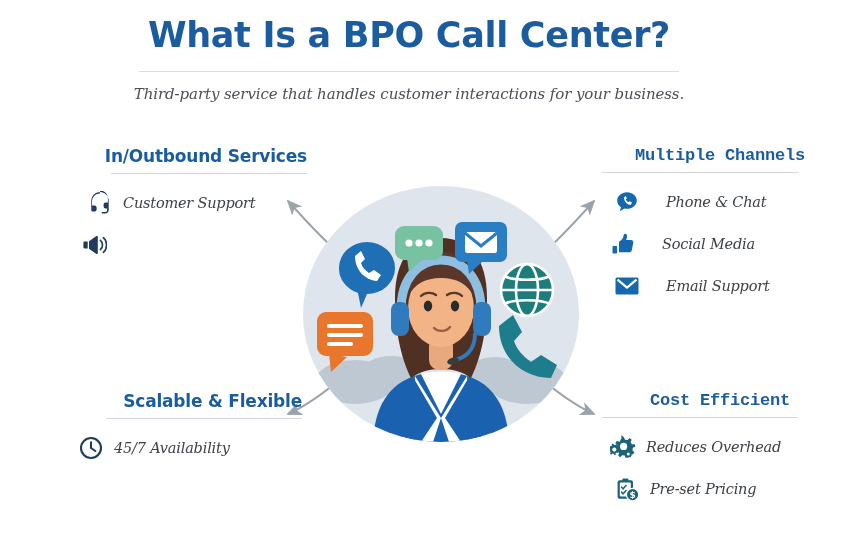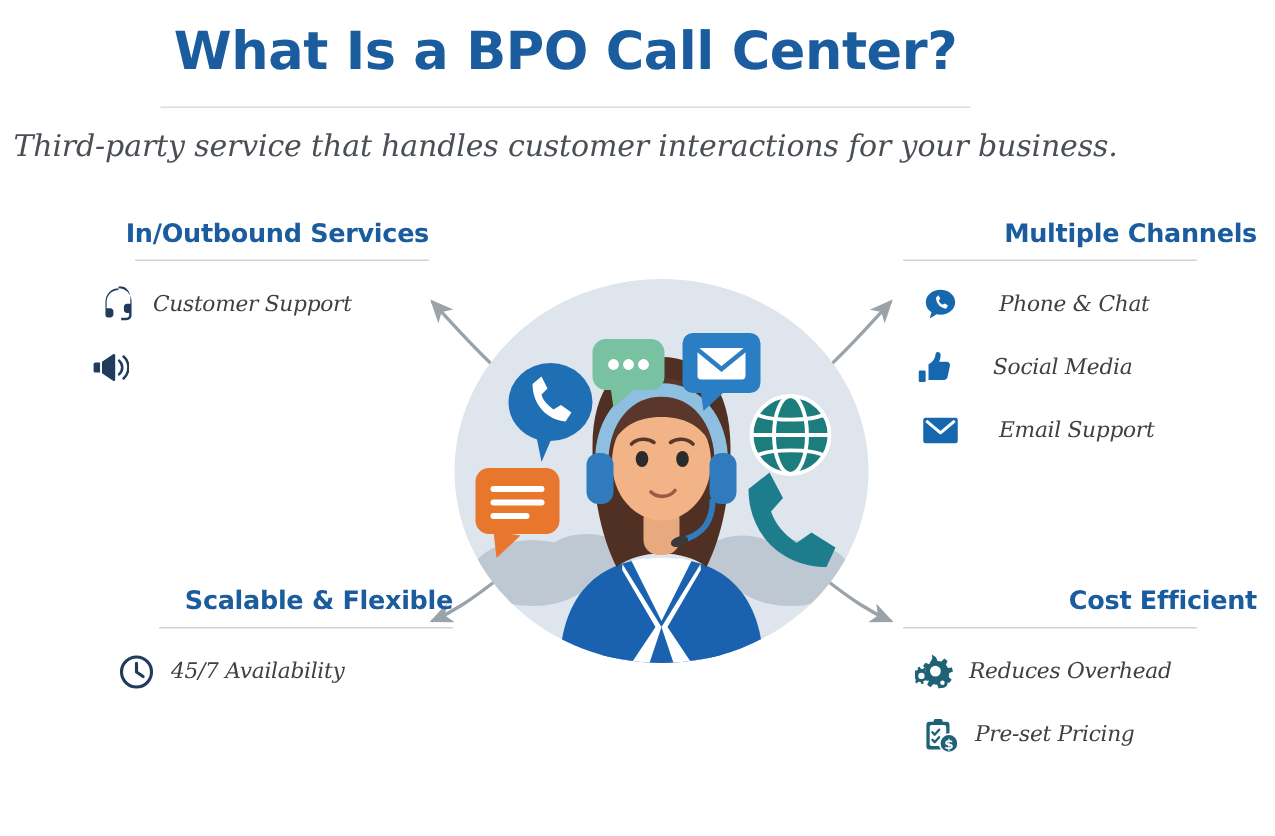--- a/index.html
+++ b/index.html
@@ -21,40 +21,41 @@
     background: #ffffff;
   }
 
   
   .header {
     position: absolute;
     top: 16px;
     left: 0;
     width: 754px;
     text-align: center;
+    padding-left: 32px;
   }
   .title {
     font-family: "DejaVu Sans", sans-serif;
     font-size: 35px;
     font-weight: bold;
     color: #1a5c9e;
     letter-spacing: -0.3px;
     line-height: 1.1;
     margin: 0;
   }
   .title-rule {
     width: 540px;
     height: 1px;
     background: #d8dde2;
     margin: 16px auto 0 auto;
   }
   .subtitle {
     font-family: "DejaVu Serif", serif;
     font-style: italic;
-    font-size: 20px;
+    font-size: 15px;
     color: #4a4f55;
     margin: 13px 0 0 0;
     letter-spacing: -0.1px;
   }
 
   
   .center-stage {
     position: absolute;
     left: 303px;
     top: 186px;
@@ -67,37 +68,37 @@
     border-radius: 50%;
     background: #dfe5ec;
     overflow: hidden;
   }
 
   
   .quad {
     position: absolute;
     width: 250px;
   }
-  .quad.tl { left: 44px;  top: 146px; }
+  .quad.tl { left: 65px;  top: 146px; }
   .quad.tr { left: 588px; top: 146px; }
   .quad.bl { left: 60px;  top: 391px; }
   .quad.br { left: 588px; top: 391px; }
 
   .quad-title {
     font-family: "DejaVu Sans", sans-serif;
     font-size: 17px;
     font-weight: bold;
     color: #1a5c9e;
     letter-spacing: -0.2px;
     white-space: nowrap;
   }
   .quad.tl .quad-title,
   .quad.bl .quad-title { text-align: right; padding-right: 8px; }
   .quad.tr .quad-title,
-  .quad.br .quad-title { text-align: right;  padding-left: 14px; }
+  .quad.br .quad-title { text-align: center;  padding-left: 14px; font-family: Liberation Mono, monospace; }
 
   .quad-rule {
     height: 1px;
     background: #cfd5db;
     margin-top: 7px;
     width: 196px;
   }
   .quad.tl .quad-rule,
   .quad.bl .quad-rule { margin-left: auto; margin-right: 8px; }
   .quad.tr .quad-rule,

